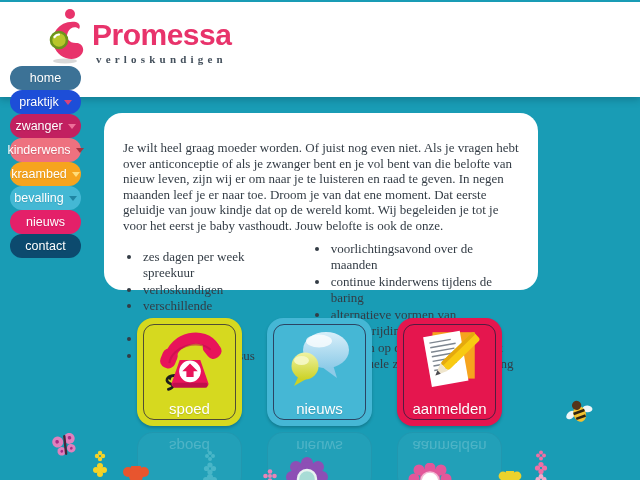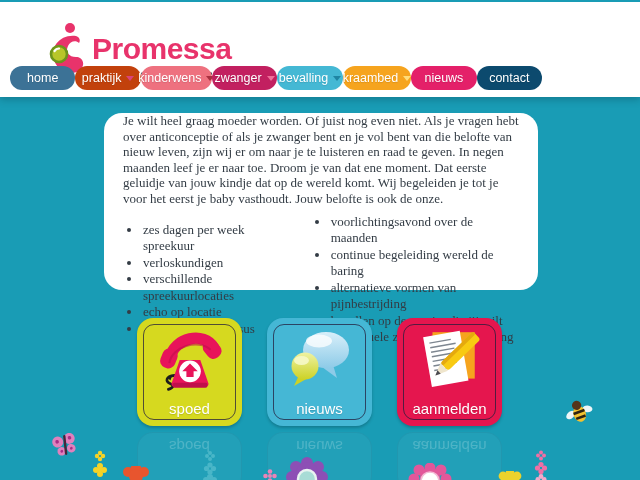--- a/index.html
+++ b/index.html
@@ -8,49 +8,49 @@
     background:#199cb5;
     font-family:"Liberation Sans",sans-serif;
     -webkit-font-smoothing:antialiased;
   }
   
   .topline{position:absolute;top:0;left:0;width:640px;height:2px;background:#199cb5;z-index:6;}
   .header{
     position:absolute;top:0;left:0;width:640px;height:97px;background:#ffffff;
     box-shadow:0 3px 7px rgba(0,40,50,0.25);z-index:5;
   }
-  .logo{position:absolute;left:46px;top:21px;display:flex;cursor:pointer;}
+  .logo{position:absolute;left:46px;top:7px;display:flex;cursor:pointer;}
   .logo-text{margin-left:6px;}
   .logo-title{font-size:30px;font-weight:bold;color:#e8336b;letter-spacing:-0.5px;line-height:1;margin-top:13px;}
   .logo-sub{font-size:11px;font-family:"Liberation Serif",serif;font-weight:bold;color:#44505c;letter-spacing:4.2px;margin-top:3px;margin-left:4px;}
   
-  .nav{position:absolute;top:66px;left:10px;width:532px;display:flex;justify-content:space-between;z-index:7;}
+  .nav{position:absolute;top:66px;left:10px;width:588px;display:flex;justify-content:space-between;z-index:7;flex-direction:column;}
   .nav-btn{
     height:24px;border-radius:12px;color:#fff;font-size:12.5px;
     display:flex;align-items:center;justify-content:center;gap:5px;
     width:71px;cursor:pointer;text-shadow:0 1px 1px rgba(0,0,0,0.12);
   }
   .nav-home{background:#3c7296;}
-  .nav-praktijk{background:#c2410c;}
+  .nav-praktijk{background:#1d4ed8;}
   .nav-kinderwens{background:#ee717f;}
   .nav-zwanger{background:#c22060;}
   .nav-bevalling{background:#44b8d4;}
   .nav-kraambed{background:#f6a41e;}
   .nav-nieuws{background:#e42069;}
   .nav-contact{background:#0c4a6e;}
   .arrow{width:0;height:0;border-left:4px solid transparent;border-right:4px solid transparent;border-top:5px solid;}
   .arrow-praktijk{border-top-color:#d9447a;}
   .arrow-kinderwens{border-top-color:#a8303f;}
   .arrow-zwanger{border-top-color:#ef6f9a;}
   .arrow-bevalling{border-top-color:#1f85a3;}
   .arrow-kraambed{border-top-color:#ffdd7a;}
   
   .card{
     position:absolute;left:104px;top:113px;width:434px;height:177px;background:#ffffff;
-    border-radius:18px;box-sizing:border-box;padding:0 19px;z-index:4;
+    border-radius:18px;box-sizing:border-box;padding:27px 19px;z-index:4;
   }
   .intro{
     font-family:"Liberation Serif",serif;font-size:13px;line-height:15.6px;color:#333c45;margin:0;
   }
   .lists{display:flex;margin-top:7px;align-items:center;}
   .lists ul{margin:0;padding-left:17px;font-family:"Liberation Serif",serif;font-size:13px;line-height:16.5px;color:#333c45;}
   .lists ul.left{width:168px;margin-left:2px;}
   .lists ul.right{margin-left:16px;}
   .lists li{padding-left:1px;}
   
@@ -108,35 +108,35 @@
   </div>
 
   <div class="nav">
     <div class="nav-btn nav-home">
       <span>home</span>
     </div>
     <div class="nav-btn nav-praktijk">
       <span>praktijk</span>
       <span class="arrow arrow-praktijk"></span>
     </div>
+    <div class="nav-btn nav-zwanger">
+      <span>zwanger</span>
+      <span class="arrow arrow-zwanger"></span>
+    </div>
     <div class="nav-btn nav-kinderwens">
       <span>kinderwens</span>
       <span class="arrow arrow-kinderwens"></span>
     </div>
-    <div class="nav-btn nav-zwanger">
-      <span>zwanger</span>
-      <span class="arrow arrow-zwanger"></span>
+    <div class="nav-btn nav-kraambed">
+      <span>kraambed</span>
+      <span class="arrow arrow-kraambed"></span>
     </div>
     <div class="nav-btn nav-bevalling">
       <span>bevalling</span>
       <span class="arrow arrow-bevalling"></span>
-    </div>
-    <div class="nav-btn nav-kraambed">
-      <span>kraambed</span>
-      <span class="arrow arrow-kraambed"></span>
     </div>
     <div class="nav-btn nav-nieuws">
       <span>nieuws</span>
     </div>
     <div class="nav-btn nav-contact">
       <span>contact</span>
     </div>
   </div>
 </div>
 
@@ -145,21 +145,21 @@
   <div class="lists">
     <ul class="left">
       <li>zes dagen per week spreekuur</li>
       <li>verloskundigen</li>
       <li>verschillende spreekuurlocaties</li>
       <li>echo op locatie</li>
       <li>zwangerschapscursus</li>
     </ul>
     <ul class="right">
       <li>voorlichtingsavond over de maanden</li>
-      <li>continue begeleiding wereld de baring</li>
+      <li>continue kinderwens tijdens de baring</li>
       <li>alternatieve vormen van pijnbestrijding</li>
       <li>bevallen op de manier die jij wilt</li>
       <li>individuele zorg voor borstvoeding</li>
     </ul>
   </div>
 </div>
 
 <div class="tiles">
 
   <div class="tile tile-spoed">

